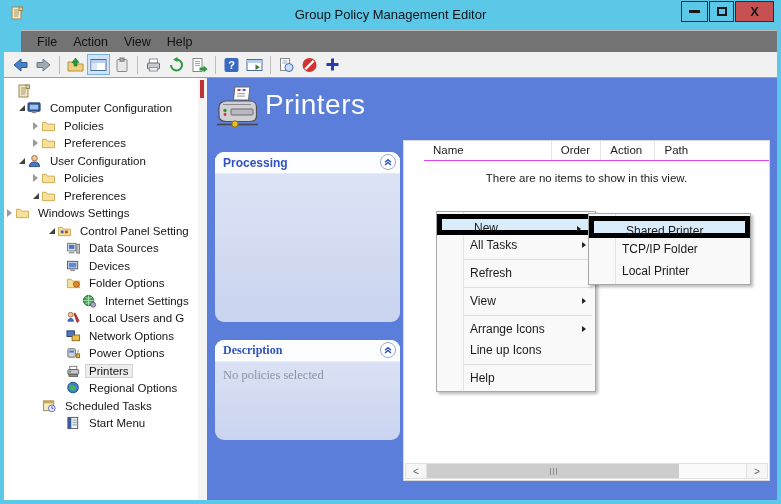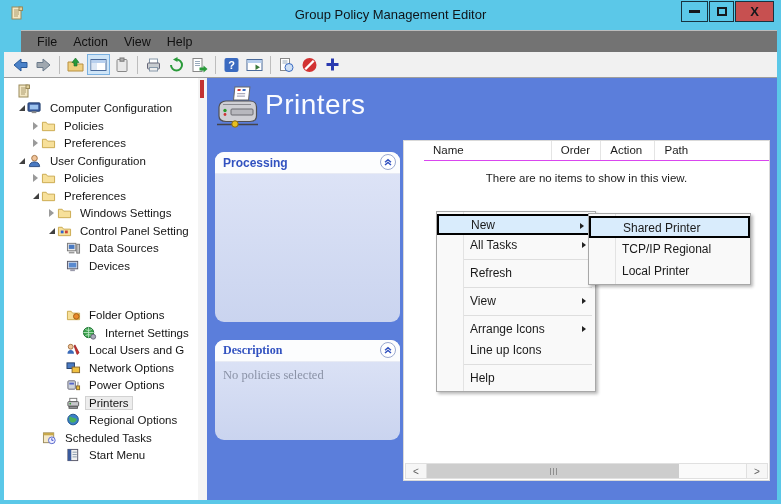--- a/index.html
+++ b/index.html
@@ -72,21 +72,21 @@
   .hs-thumb{width:252px;background:#cdcdcd;display:flex;align-items:center;justify-content:center;gap:2px;}
   .hs-grip{width:1px;height:7px;background:#8f8f8f;}
   
   .ctx{position:absolute;background:#f9f9f9;border:1px solid #a8a8a8;box-shadow:2px 2px 3px rgba(0,0,0,.28);
        padding:2px 0;box-sizing:border-box;z-index:10;}
   .ctx::before{content:"";position:absolute;left:26px;top:0;bottom:0;width:1px;background:#e3e3e3;}
   #context-menu{left:436px;top:211px;width:160px;}
   #context-submenu{left:588px;top:213px;width:163px;}
   .cm-item{position:relative;height:21px;line-height:21px;padding-left:33px;font-size:12px;color:#1a1a1a;box-sizing:border-box;white-space:nowrap;}
   #context-submenu .cm-item{height:22px;line-height:22px;}
-  .cm-item.hl{background:#d9ecfc;border:2px solid #000000;line-height:19px;padding-left:32px;}
+  .cm-item.hl{background:#d9ecfc;border:5px solid #000000;line-height:19px;padding-left:32px;}
   #context-submenu .cm-item.hl{line-height:20px;}
   .cm-item.has-sub::after{content:"";position:absolute;right:9px;top:7px;
       border-top:3.5px solid transparent;border-bottom:3.5px solid transparent;border-left:4.5px solid #222;}
   .cm-sep{height:1px;background:#dedede;margin:3px 3px 3px 27px;}
 </style>
 </head>
 <body>
 
 <div id="window">
 
@@ -320,21 +320,21 @@
         </span>
         <span class="t-icon">
           <span class="icn">
             <svg width="15" height="14" viewBox="0 0 16 15">
               <path d="M1.5 12.5v-9h4l1.5 2h7.5v7z" fill="#f7e09a" stroke="#c9a84c"></path>
             </svg>
           </span>
         </span>
         <span class="t-label">Preferences</span>
       </div>
-      <div class="t-row" style="padding-left: 42px;">
+      <div class="t-row" style="">
         <span class="t-arrow">
           <span class="arr-col"></span>
         </span>
         <span class="t-icon">
           <span class="icn">
             <svg width="15" height="14" viewBox="0 0 16 15">
               <path d="M1.5 12.5v-9h4l1.5 2h7.5v7z" fill="#f7e09a" stroke="#c9a84c"></path>
             </svg>
           </span>
         </span>
@@ -373,21 +373,21 @@
           <span class="icn">
             <svg width="15" height="14" viewBox="0 0 16 15">
               <rect x="1.5" y="2.5" width="11" height="8" fill="#d8dde8" stroke="#556"></rect>
               <rect x="3" y="4" width="8" height="5" fill="#5a8ad0"></rect>
               <rect x="4.5" y="11" width="5" height="2" fill="#99a"></rect>
             </svg>
           </span>
         </span>
         <span class="t-label">Devices</span>
       </div>
-      <div class="t-row" style="padding-left: 62px; margin-top: 32px;">
+      <div class="t-row" style="padding-left: 62px;">
         <span class="t-icon">
           <span class="icn">
             <svg width="15" height="14" viewBox="0 0 16 15">
               <path d="M1.5 12.5v-9h4l1.5 2h7.5v7z" fill="#f7e09a" stroke="#c9a84c"></path>
               <circle cx="11" cy="9" r="3" fill="#e88a2a" stroke="#a05a10"></circle>
             </svg>
           </span>
         </span>
         <span class="t-label">Folder Options</span>
       </div>
@@ -565,17 +565,17 @@
       <div class="cm-sep"></div>
       <div class="cm-item has-sub">View</div>
       <div class="cm-sep"></div>
       <div class="cm-item has-sub">Arrange Icons</div>
       <div class="cm-item">Line up Icons</div>
       <div class="cm-sep"></div>
       <div class="cm-item">Help</div>
     </div>
   <div class="ctx" id="context-submenu">
       <div class="cm-item hl">Shared Printer</div>
-      <div class="cm-item">TCP/IP Regional</div>
+      <div class="cm-item">TCP/IP Folder</div>
       <div class="cm-item">Local Printer</div>
     </div>
 
 </div>
 
 </body></html>

